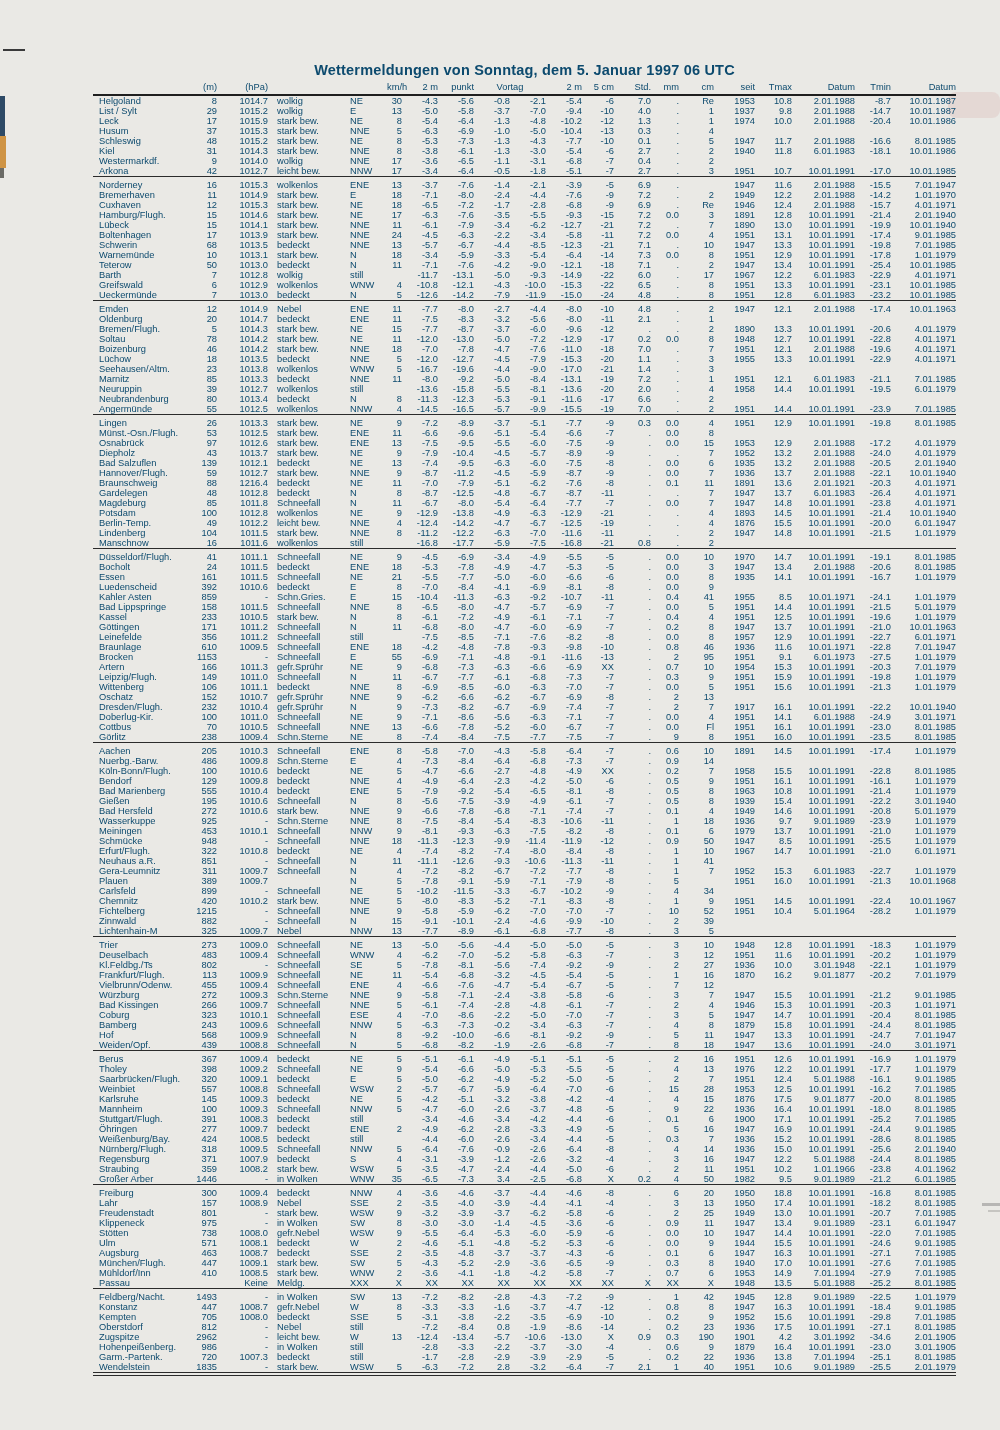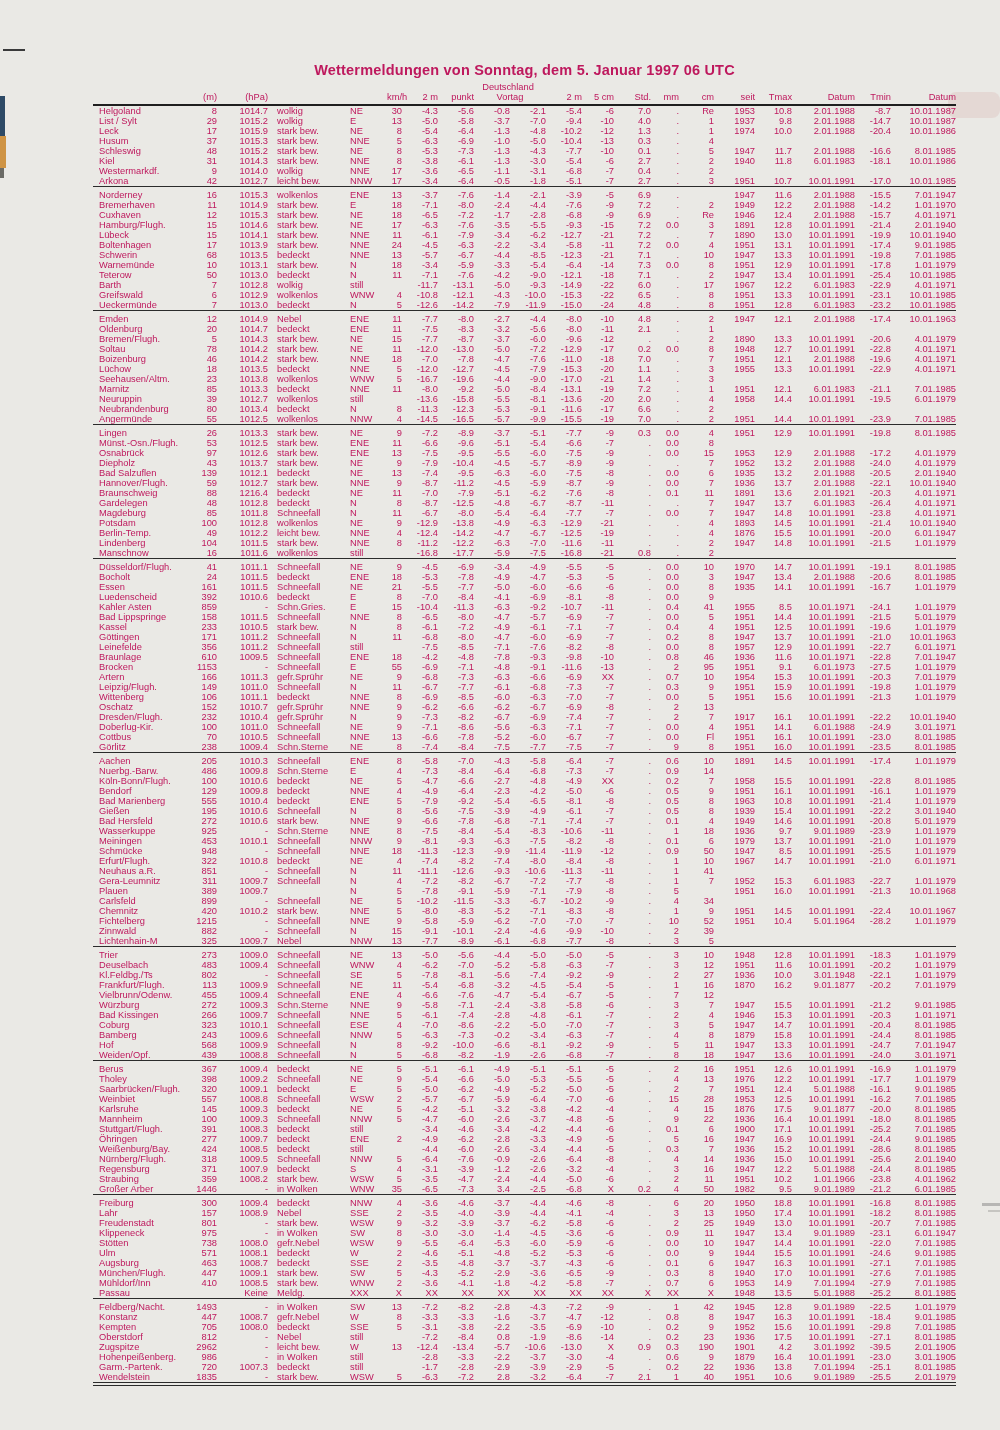--- a/index.html
+++ b/index.html
@@ -1,17 +1,17 @@
 <!DOCTYPE html>
 <html><head>
 <meta charset="utf-8">
 <style>
   html,body{margin:0;padding:0;background:#9a9a98;}
   #paper{position:relative;width:1000px;height:1430px;background:#eae9e5;overflow:hidden;
-         font-family:"Liberation Sans","DejaVu Sans",sans-serif;color:#be185d;}
+         font-family:"Liberation Sans","DejaVu Sans",sans-serif;color:#0c4a6e;}
   
   .dash{position:absolute;left:3px;top:49px;width:22px;height:2px;background:#3a3a3a;}
   .edge-blue{position:absolute;left:0;top:96px;width:5px;height:40px;background:#2e4a66;}
   .edge-orange{position:absolute;left:0;top:136px;width:6px;height:32px;background:#cf9445;}
   .edge-gray{position:absolute;left:0;top:168px;width:4px;height:10px;background:#6b6b66;}
   .smudge{position:absolute;left:948px;top:92px;width:52px;height:26px;background:rgba(205,140,140,.18);border-radius:8px;}
   .smudge2{position:absolute;left:982px;top:1203px;width:18px;height:3px;background:rgba(90,90,88,.35);}
   .smudge3{position:absolute;left:988px;top:1210px;width:12px;height:2px;background:rgba(90,90,88,.25);}
 
   .doc{position:absolute;left:93px;top:62px;width:863px;}
@@ -63,25 +63,20 @@
         <col style="width:37px">
           <col style="width:28px">
           <col style="width:35px">
           <col style="width:41px">
         <col style="width:37px">
           <col style="width:63px">
           <col style="width:36px">
           <col style="width:65px">
       </colgroup>
       <thead>
-        <tr class="country">
-          <td colspan="6"></td>
-          <td colspan="6" class="C">Deutschland</td>
-          <td colspan="8"></td>
-        </tr>
         <tr class="r3">
           <td></td>
           <td class="R">(m)</td>
           <td class="R">(hPa)</td>
           <td></td>
           <td></td>
           <td class="R">km/h</td>
           <td class="R">2 m</td>
           <td class="R">punkt</td>
           <td colspan="2" class="C">Vortag</td>
@@ -2768,21 +2763,21 @@
             <td class="c8">-5.7</td>
             <td class="c9">-10.6</td>
             <td class="c10">-13.0</td>
             <td class="c11">X</td>
             <td class="c12">0.9</td>
             <td class="c13">0.3</td>
             <td class="c14">190</td>
             <td class="c15">1901</td>
             <td class="c16">4.2</td>
             <td class="c17">3.01.1992</td>
-            <td class="c18">-39.5</td>
+            <td class="c18">-34.6</td>
             <td class="c19">2.01.1905</td>
           </tr>
           <tr>
             <td class="c0">Hohenpeißenberg.</td>
             <td class="c1">986</td>
             <td class="c2">-</td>
             <td class="c3">in Wolken</td>
             <td class="c4">still</td>
             <td class="c5"></td>
             <td class="c6">-2.8</td>

